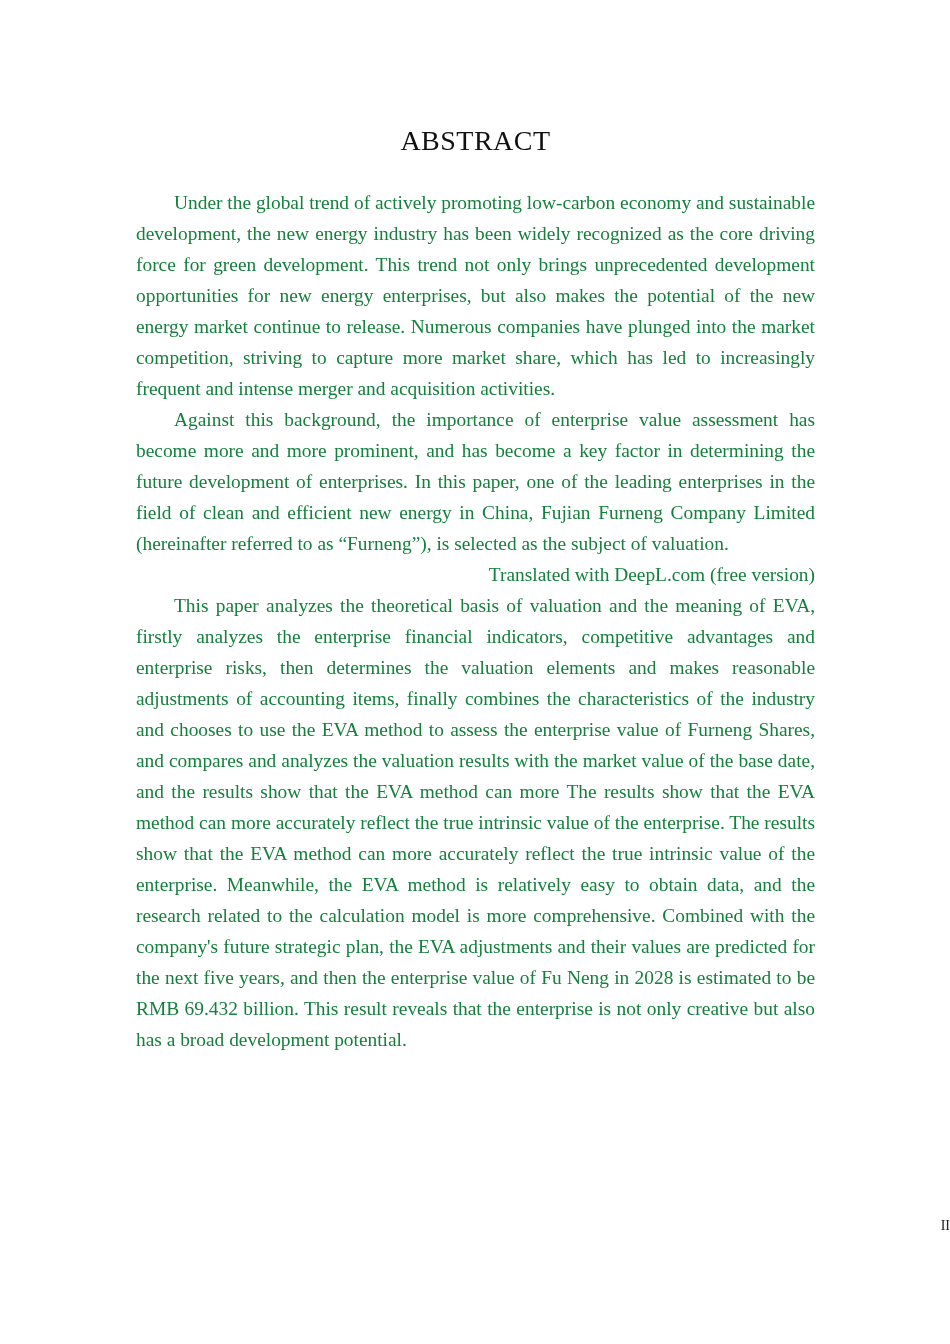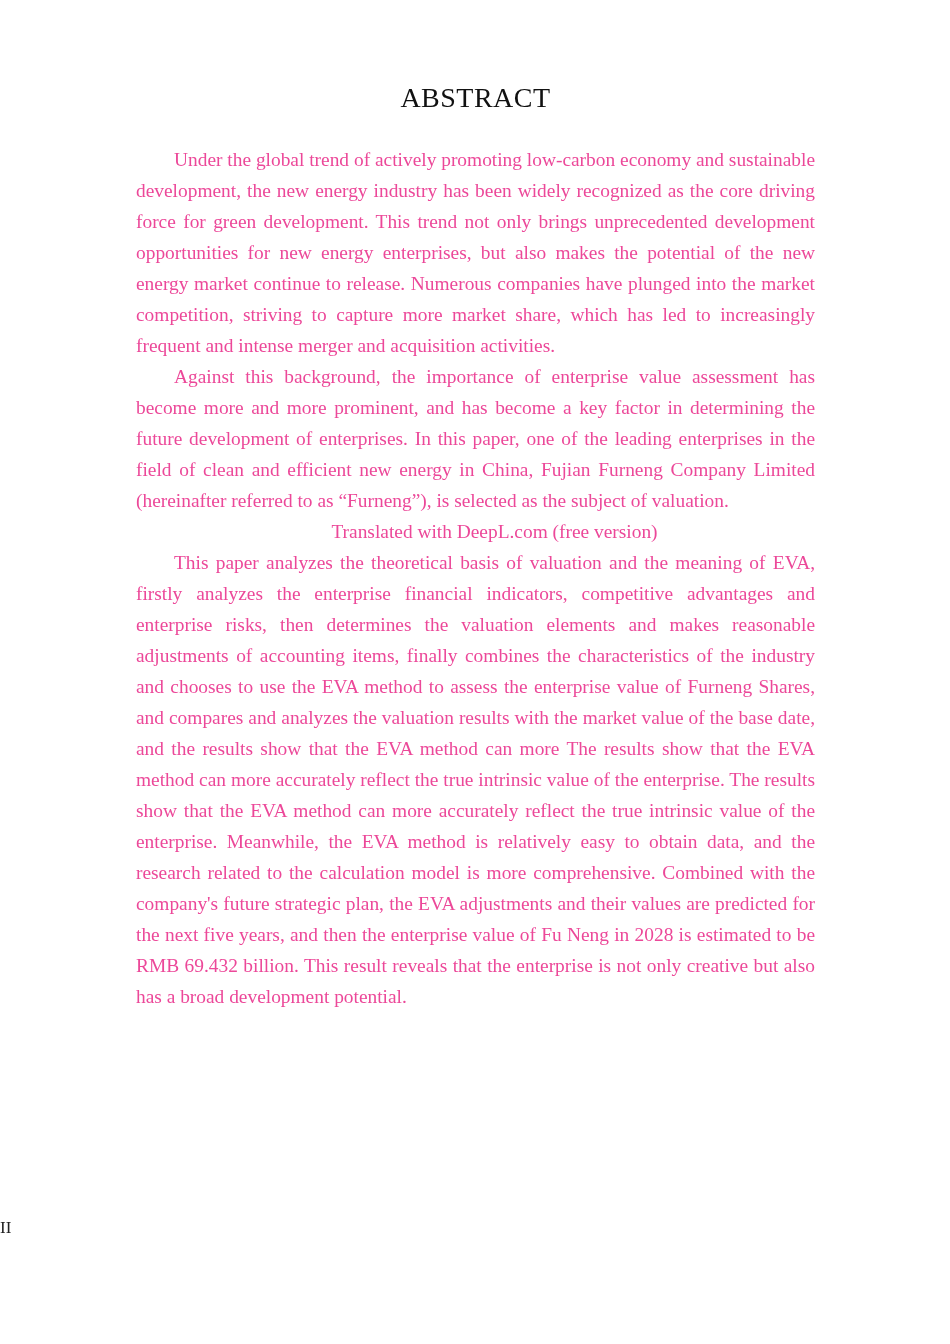--- a/index.html
+++ b/index.html
@@ -28,51 +28,51 @@
     top: 0;
     width: 679px;
   }
   .doc-title {
     text-align: center;
     font-size: 28px;
     line-height: 1;
     font-variant: small-caps;
     font-weight: normal;
     letter-spacing: 0.5px;
-    margin: 0;
-    padding-top: 84px;
+    margin: 8px;
+    padding-top: 119px;
     padding-bottom: 0;
     color: #111111;
   }
   .body-block {
     margin-top: 32px;
   }
   p.para {
     margin: 0;
     font-size: 19.4px;
     line-height: 31px;
     text-align: justify;
     text-justify: inter-word;
     text-indent: 38px;
-    color: #ec4899;
+    color: #15803d;
     hyphens: none;
   }
   p.para.no-justify {
-    text-align: center;
+    text-align: right;
   }
   .spacer-line {
     height: 31px;
   }
   .page-number {
     position: absolute;
     left: 0;
     right: 0;
     top: 1219px;
-    text-align: left;
-    font-size: 17px;
+    text-align: right;
+    font-size: 14px;
     line-height: 1;
     color: #222222;
     font-variant: normal;
   }
 </style>
 </head>
 <body>
 
 <div class="page">
 

